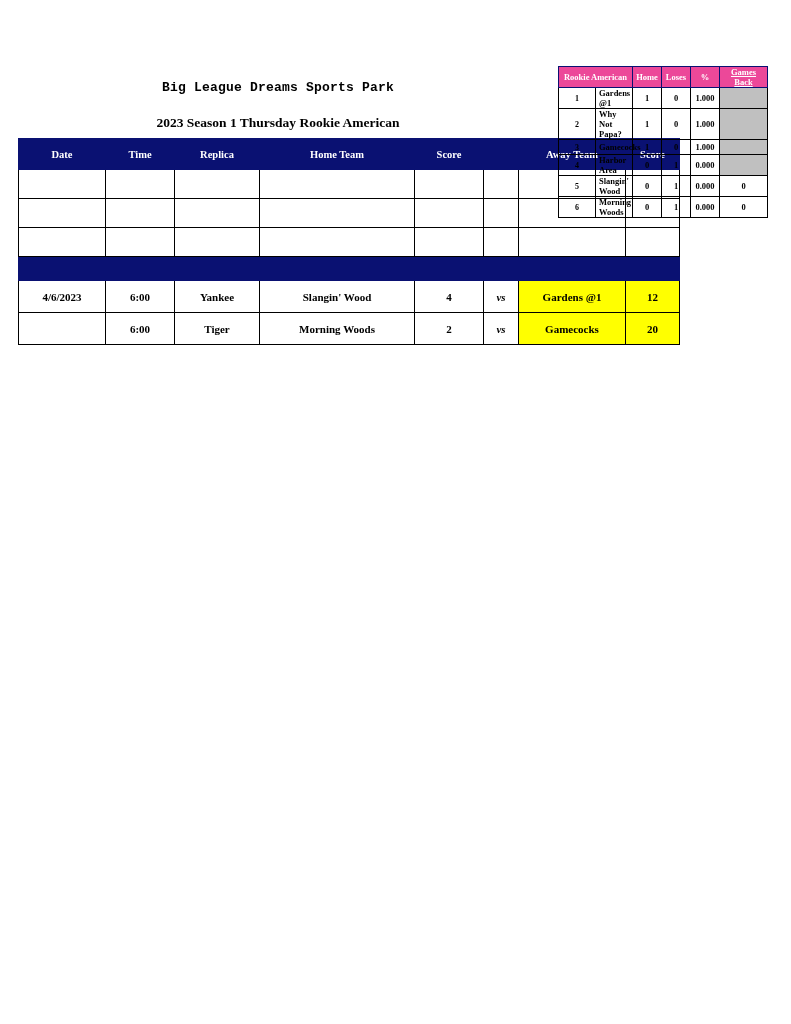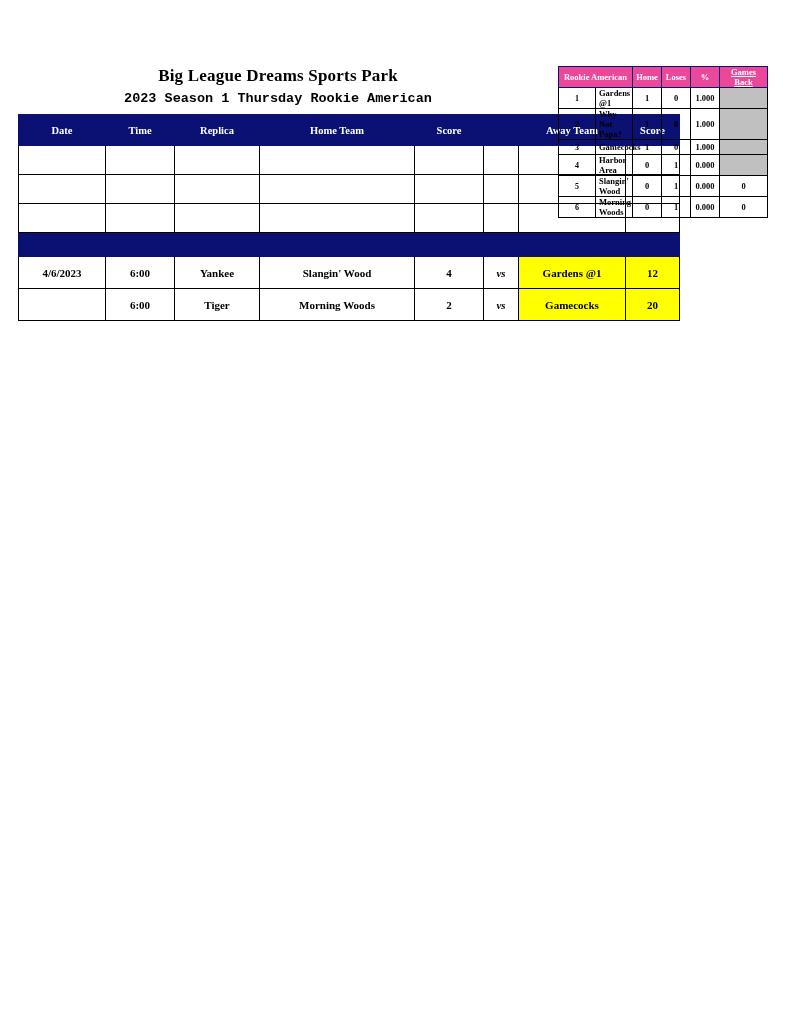--- a/index.html
+++ b/index.html
@@ -21,29 +21,29 @@
     left: 18px;
     top: 62px;
     width: 525px;
   }
 
   #title-area {
     text-align: center;
     width: 520px;
   }
   #park-title {
-    font-family: Liberation Serif, serif;
-    font-weight: bold;
-    font-size: 17px;
+    font-family: Liberation Mono, monospace;
+    font-weight: bold;
+    font-size: 13px;
     letter-spacing: 0.2px;
     line-height: 20px;
-    margin: 4px;
+    margin: 16px;
   }
   #season-title {
-    font-family: Liberation Mono, monospace;
+    font-family: Liberation Serif, serif;
     font-weight: bold;
     font-size: 13.5px;
     line-height: 18px;
     margin: 2px 0 0 0;
   }
   #note-line {
     font-family: "Liberation Serif", serif;
     font-weight: bold;
     font-style: italic;
     font-size: 10px;

